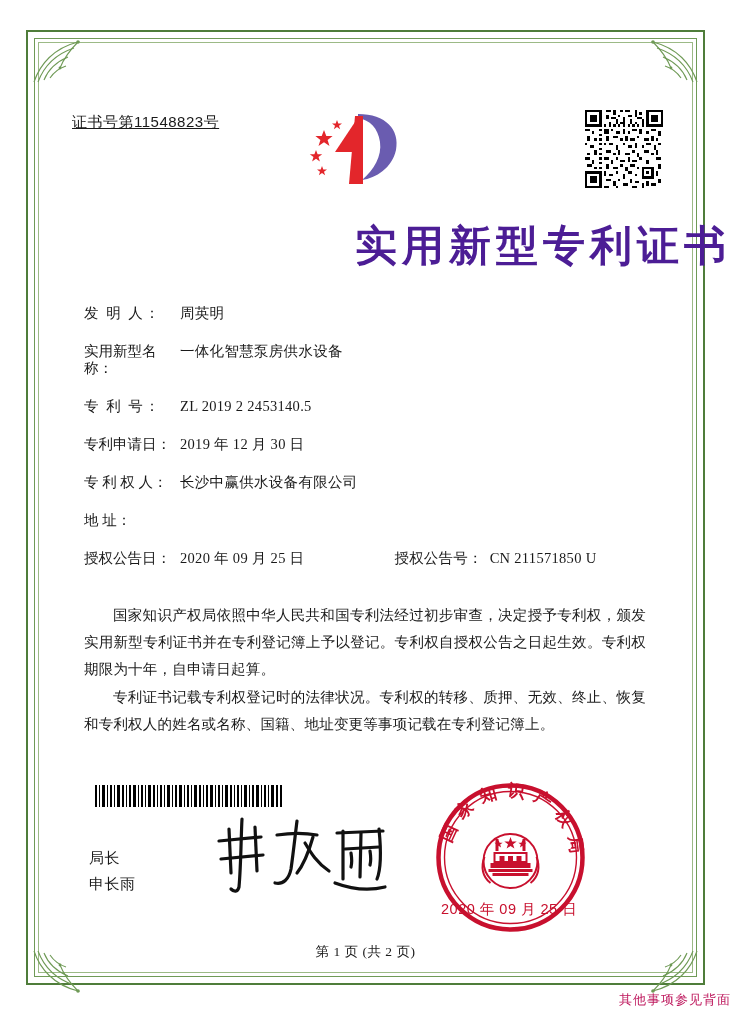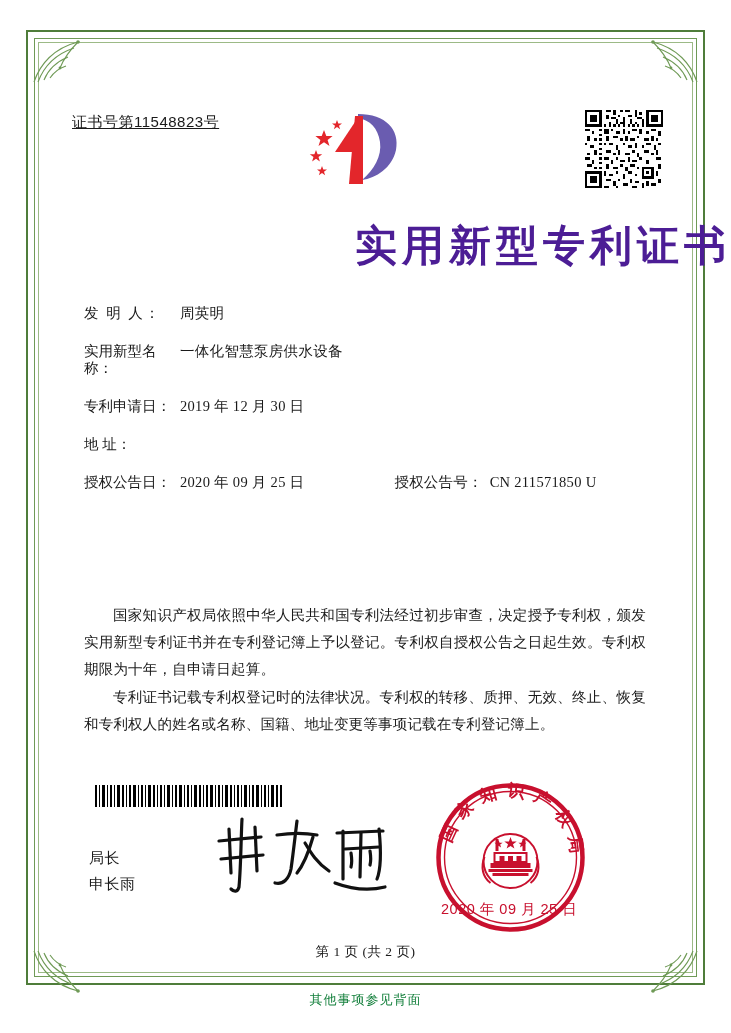--- a/index.html
+++ b/index.html
@@ -207,23 +207,23 @@
     top: 943px;
     text-align: center;
     font-size: 13.5px;
     letter-spacing: 0.5px;
   }
   .note {
     position: absolute;
     left: 0;
     right: 0;
     top: 991px;
-    text-align: center;
+    text-align: right;
     font-size: 13px;
-    color: #15803d;
+    color: #be185d;
     letter-spacing: 1px;
   }
 </style>
 </head>
 <body>
 
 <div class="border-outer"></div>
 <div class="border-inner"></div>
 <div class="border-thin"></div>
 
@@ -449,26 +449,34 @@
   <div class="field-row">
     <div class="field-label sp4">发 明 人：</div>
     <div class="field-value">周英明</div>
   </div>
 
   <div class="field-row">
     <div class="field-label sp1">实用新型名称：</div>
     <div class="field-value">一体化智慧泵房供水设备</div>
   </div>
 
+  <div class="field-row">
+    <div class="field-label sp4">专 利 号：</div>
+    <div class="field-value">ZL 2019 2 2453140.5</div>
+  </div>
 
   <div class="field-row">
     <div class="field-label sp1">专利申请日：</div>
     <div class="field-value">2019 年 12 月 30 日</div>
   </div>
 
+  <div class="field-row">
+    <div class="field-label sp1">专 利 权 人：</div>
+    <div class="field-value">长沙中赢供水设备有限公司</div>
+  </div>
 
   <div class="field-row">
     <div class="field-label sp1">地        址：</div>
   </div>
 
   <div class="field-row dual">
     <div class="field-label sp1">授权公告日：</div>
     <div class="field-value">2020 年 09 月 25 日</div>
     <div class="dual-second">
       <div class="field-label">授权公告号：</div>

